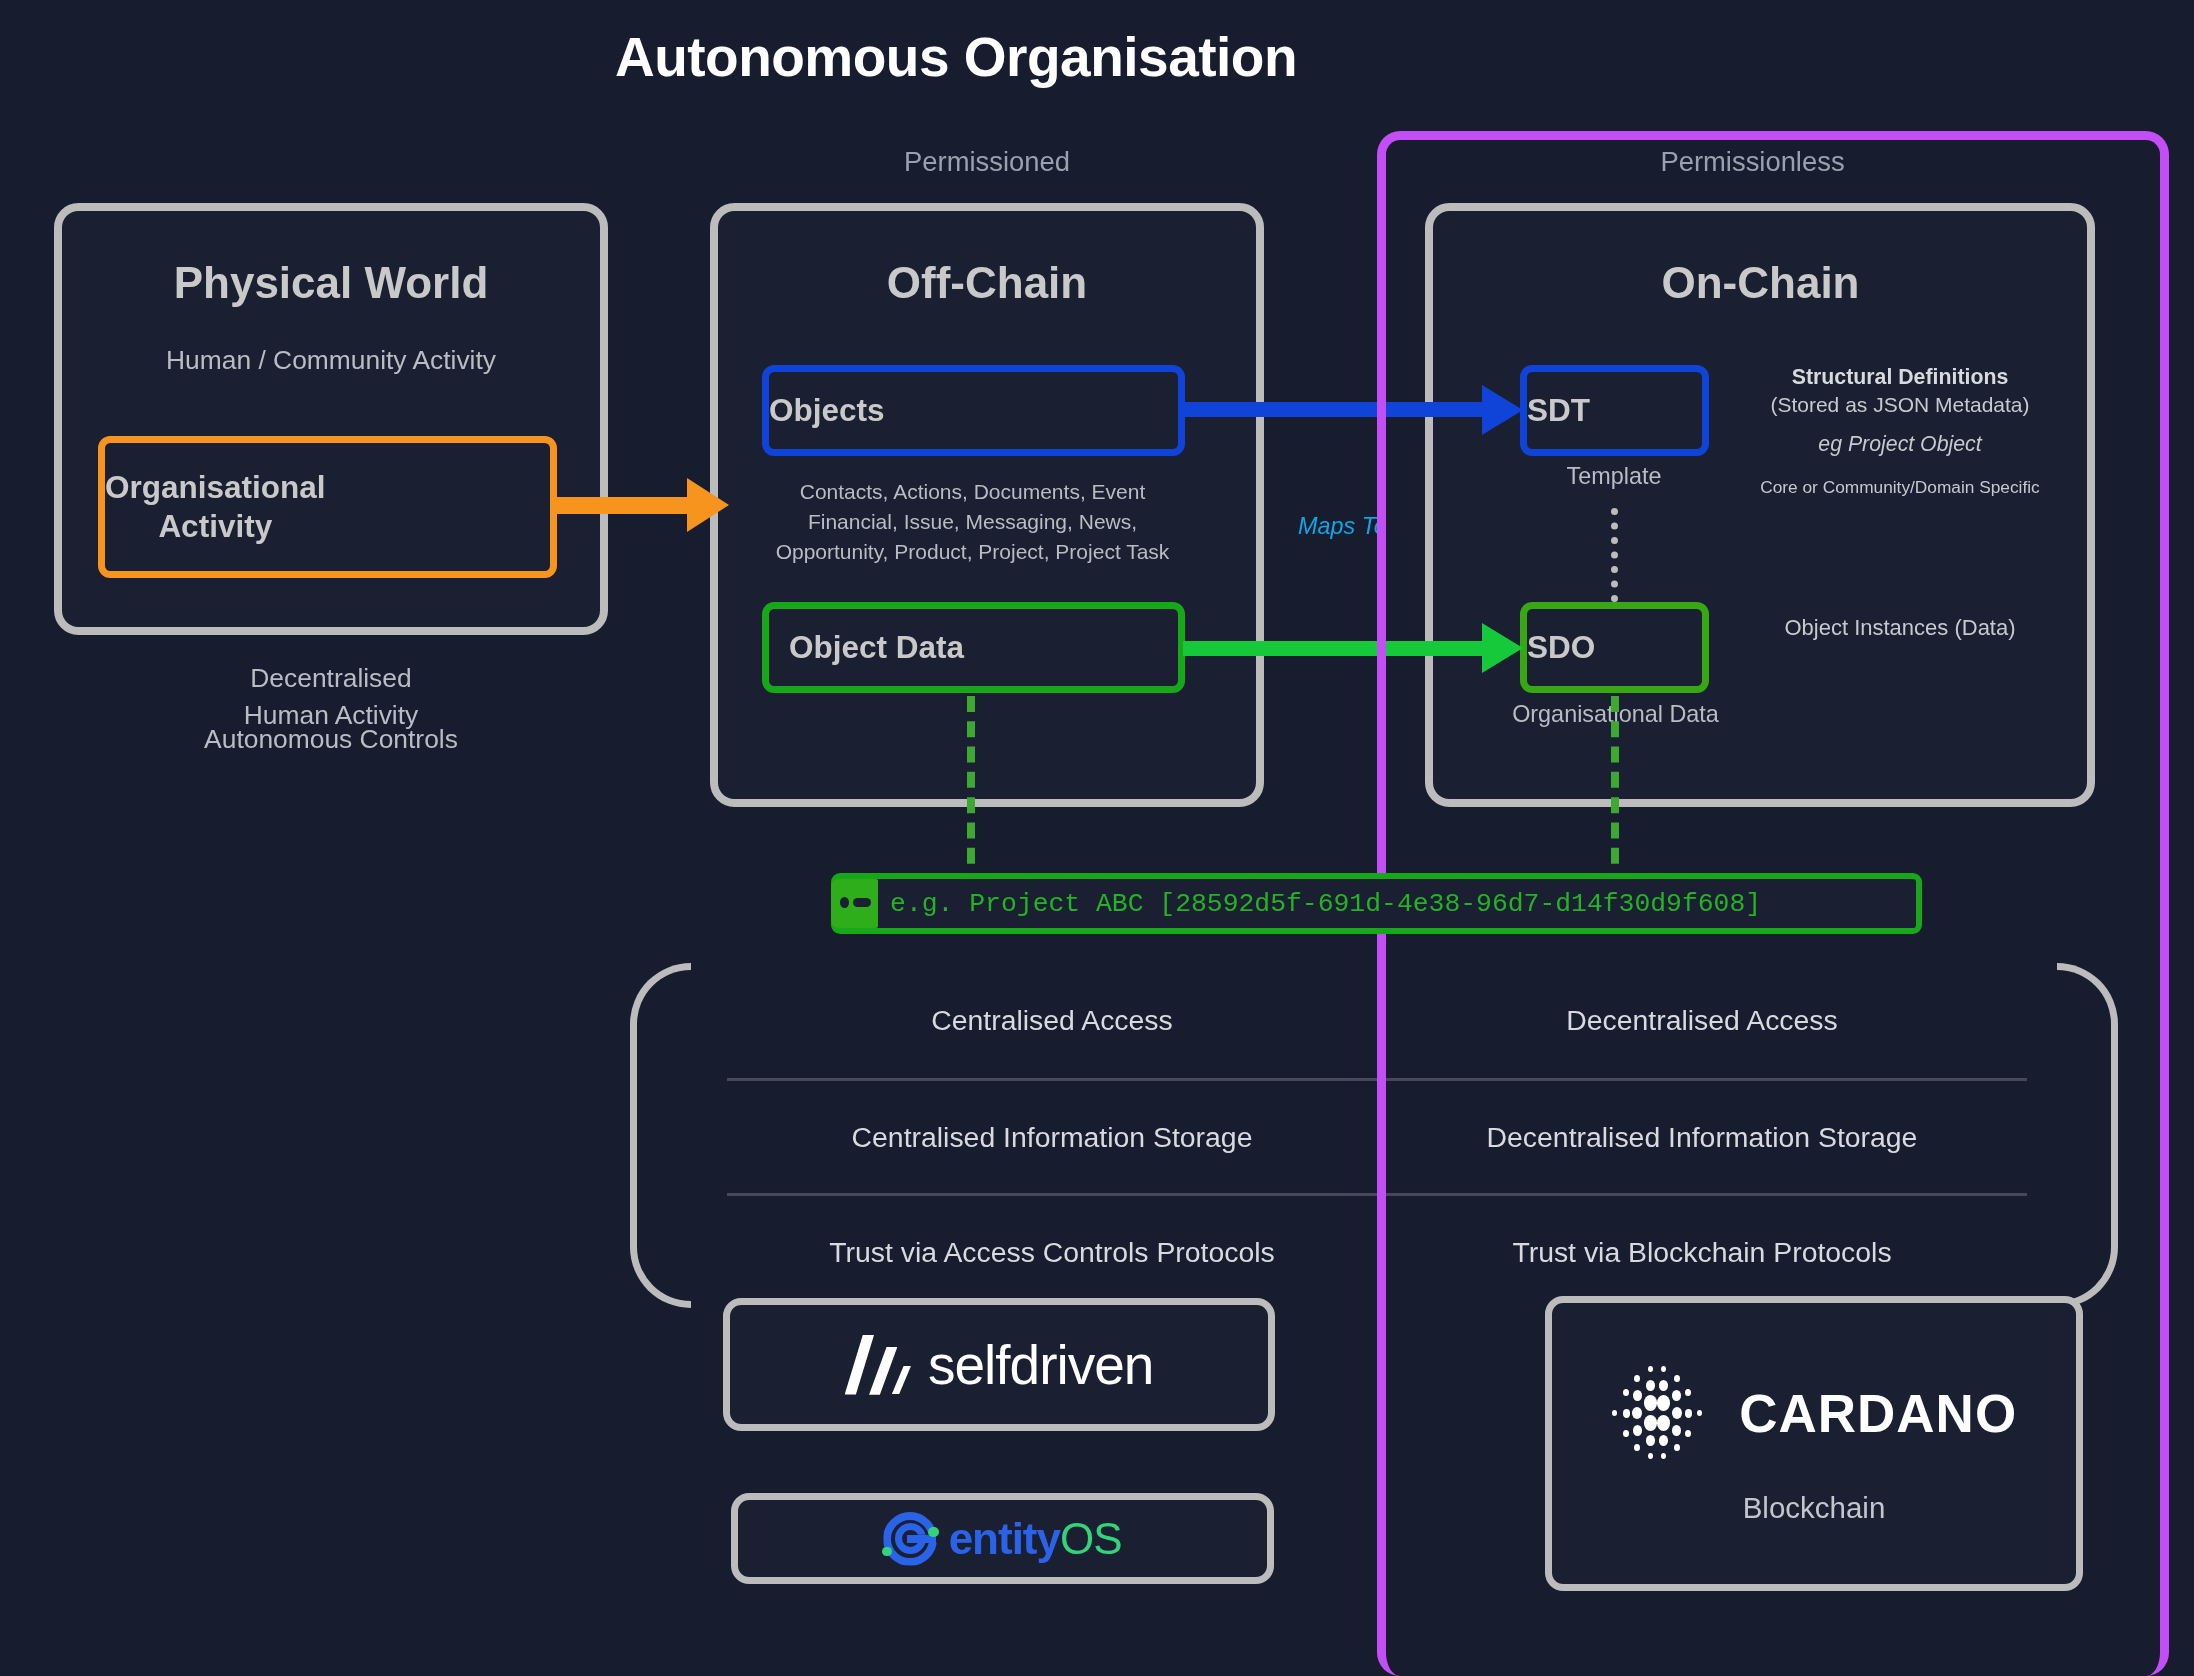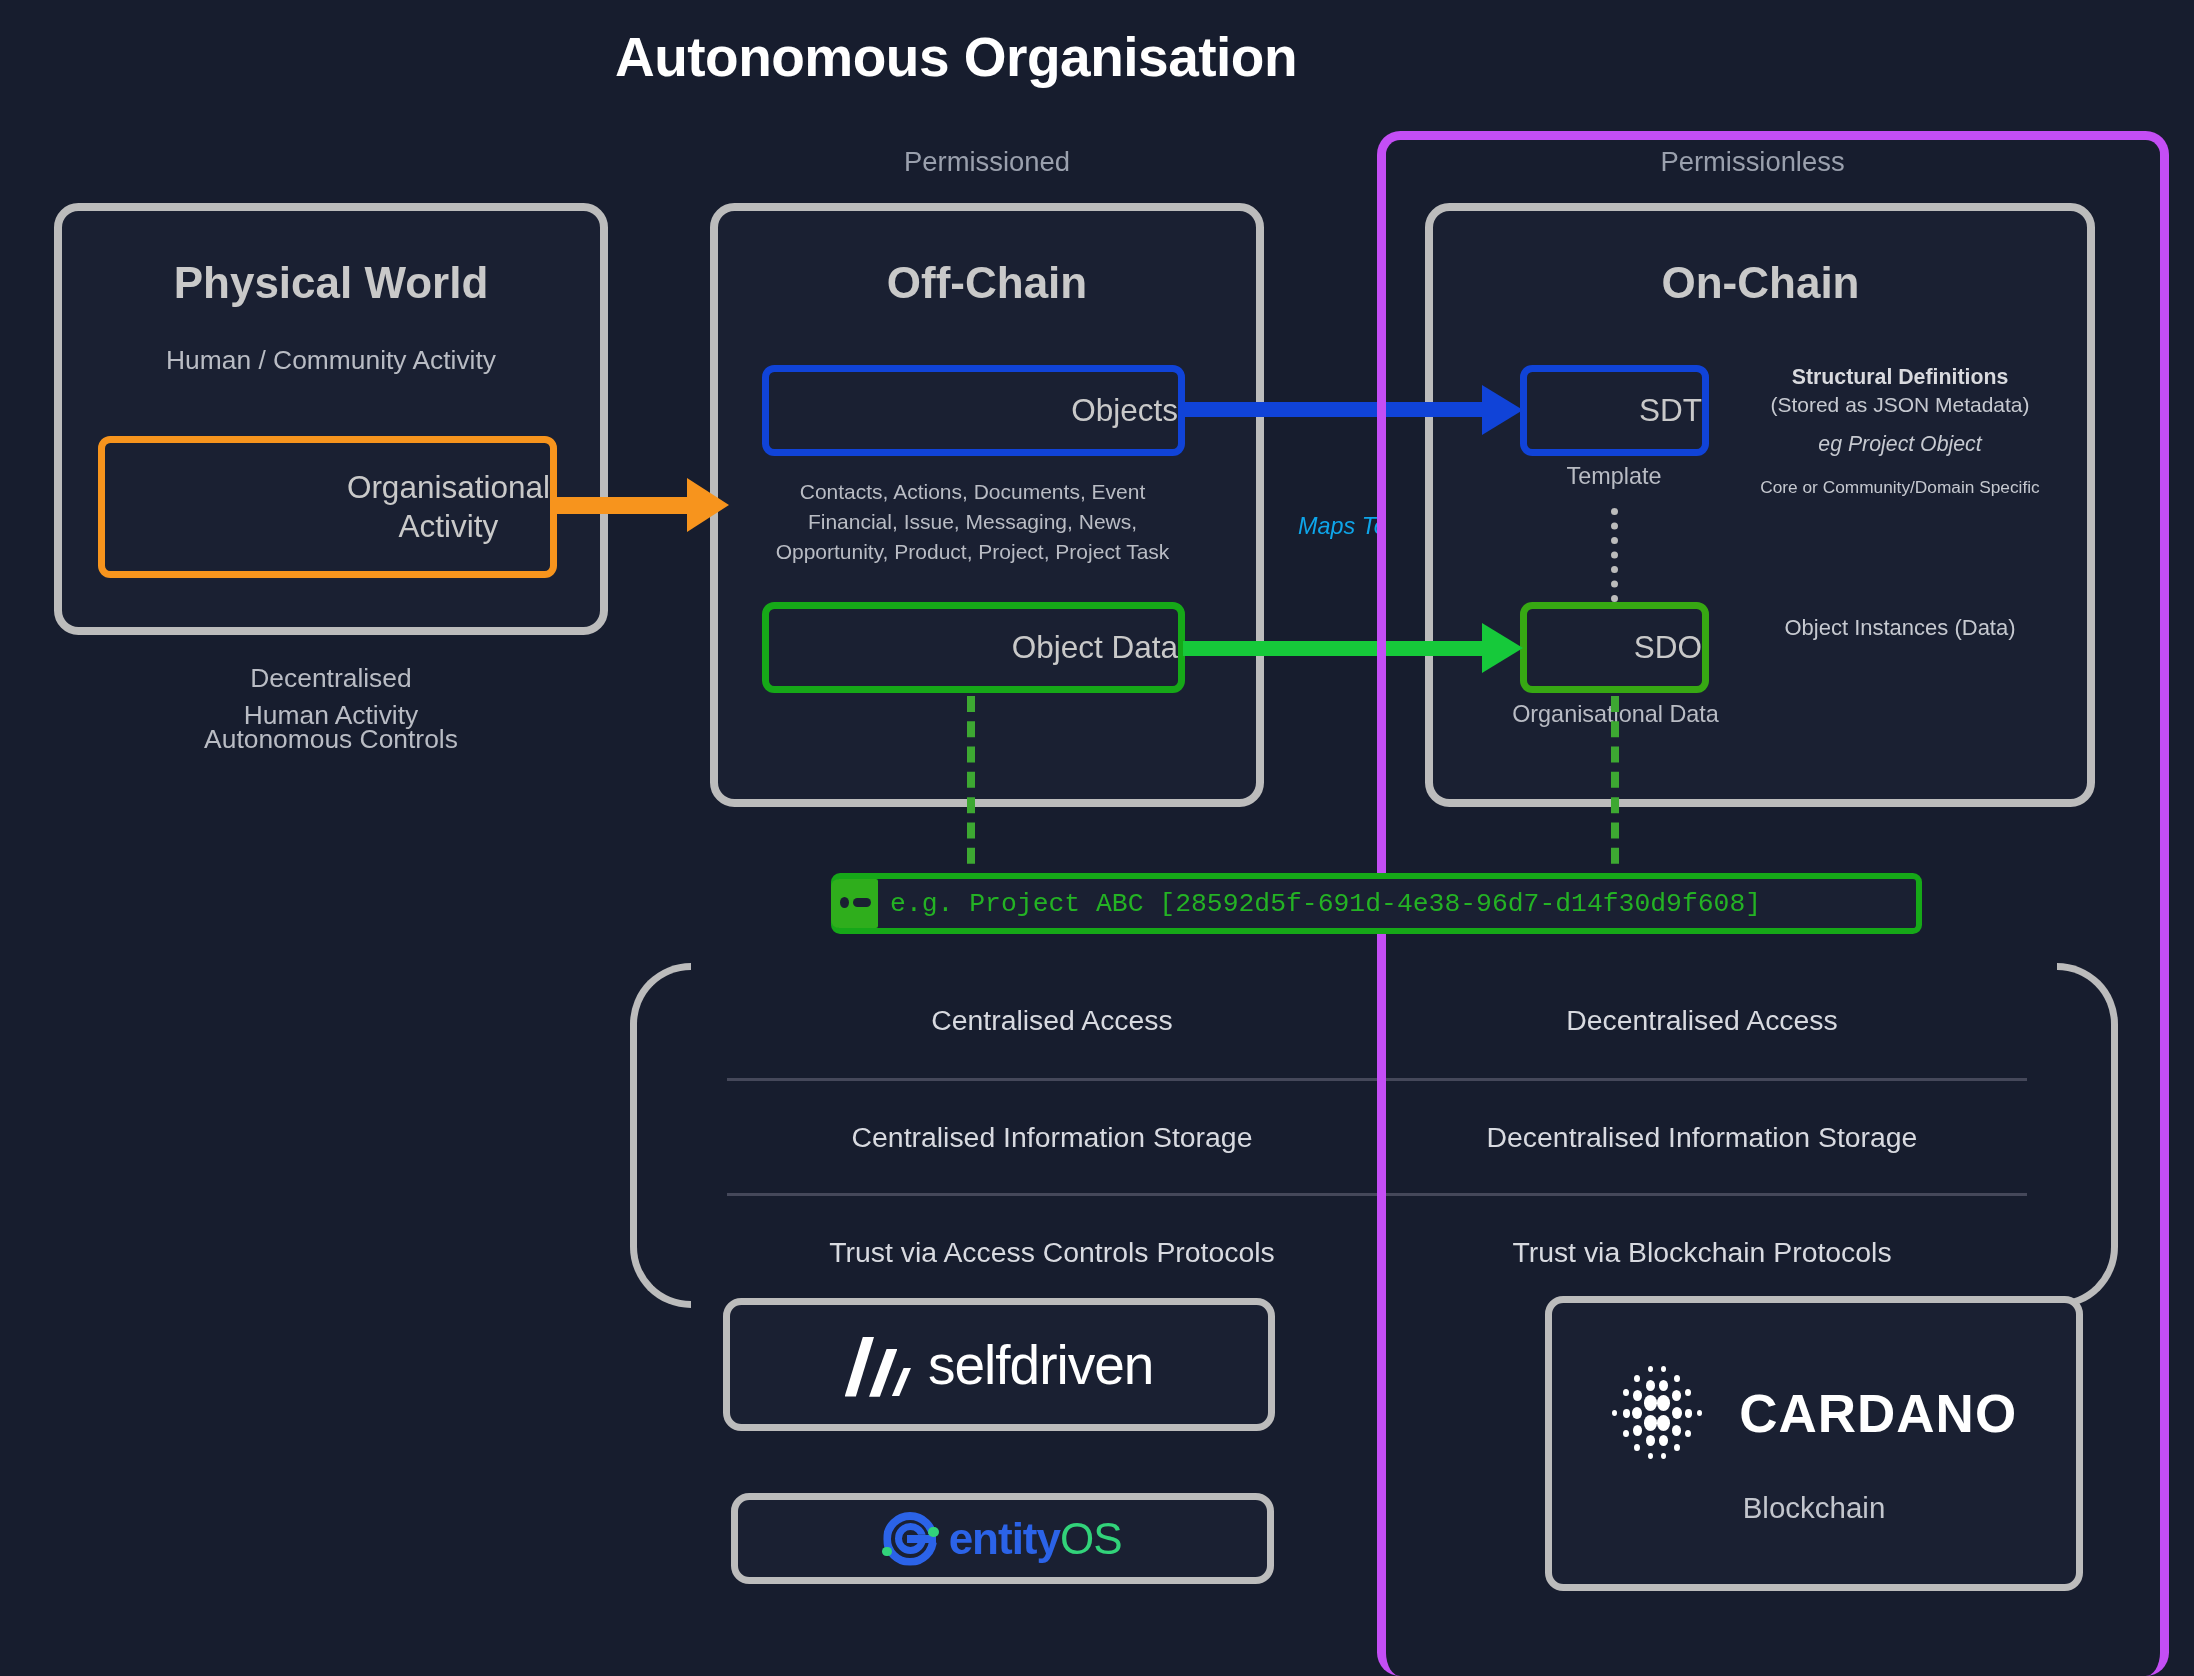--- a/index.html
+++ b/index.html
@@ -49,23 +49,23 @@
   .panel-title {
     position: absolute; left: 0; width: 100%;
     top: 47px; text-align: center;
     font-size: 44px; font-weight: 700; color: #c9c9c9;
   }
   #panel-onchain .panel-title { width: 655px; left: 0; }
 
   
   .accent-box {
     border-radius: 12.2px;
-    display: flex; align-items: center; justify-content: flex-end;
+    display: flex; align-items: center; justify-content: flex-start;
     text-align: center;
-    font-weight: 400; color: #c9c9c9;
+    font-weight: 700; color: #c9c9c9;
     background: #1a2032;
   }
   #box-orgact {
     left: 98px; top: 436px; width: 459px; height: 142px;
     border: 7.1px solid #f7941d; font-size: 31.5px; line-height: 1.25;
   }
   #box-objects {
     left: 762px; top: 365px; width: 423px; height: 91px;
     border: 7.1px solid #1043d8; font-size: 31.5px;
   }
@@ -201,21 +201,21 @@
     border: 7.1px solid #bcbcbc;
     border-radius: 18.3px;
     background: #1a2032;
     display: flex; align-items: center; justify-content: center;
   }
   #card-selfdriven { left: 723px; top: 1298px; width: 552px; height: 133px; }
   #card-entityos   { left: 731px; top: 1493px; width: 543px; height: 91px; }
   #card-cardano    { left: 1502px; top: 1296px; width: 538px; height: 295px; flex-direction: column; margin-left: 43px; }
 
   
-  #sd-logo { display: flex; align-items: flex-end; gap: 18.3px; }
+  #sd-logo { display: flex; align-items: center; gap: 18.3px; }
   #sd-mark { position: relative; width: 65px; height: 60px; }
   #sd-mark .sh {
     position: absolute; background: #ffffff;
   }
   #sd-mark .sh1 {
     left: 0; top: 0; width: 29.5px; height: 60px;
     clip-path: polygon(62% 0%, 100% 0%, 38% 100%, 0% 100%);
   }
   #sd-mark .sh2 {
     left: 24.4px; top: 12.2px; width: 28.4px; height: 48px;

